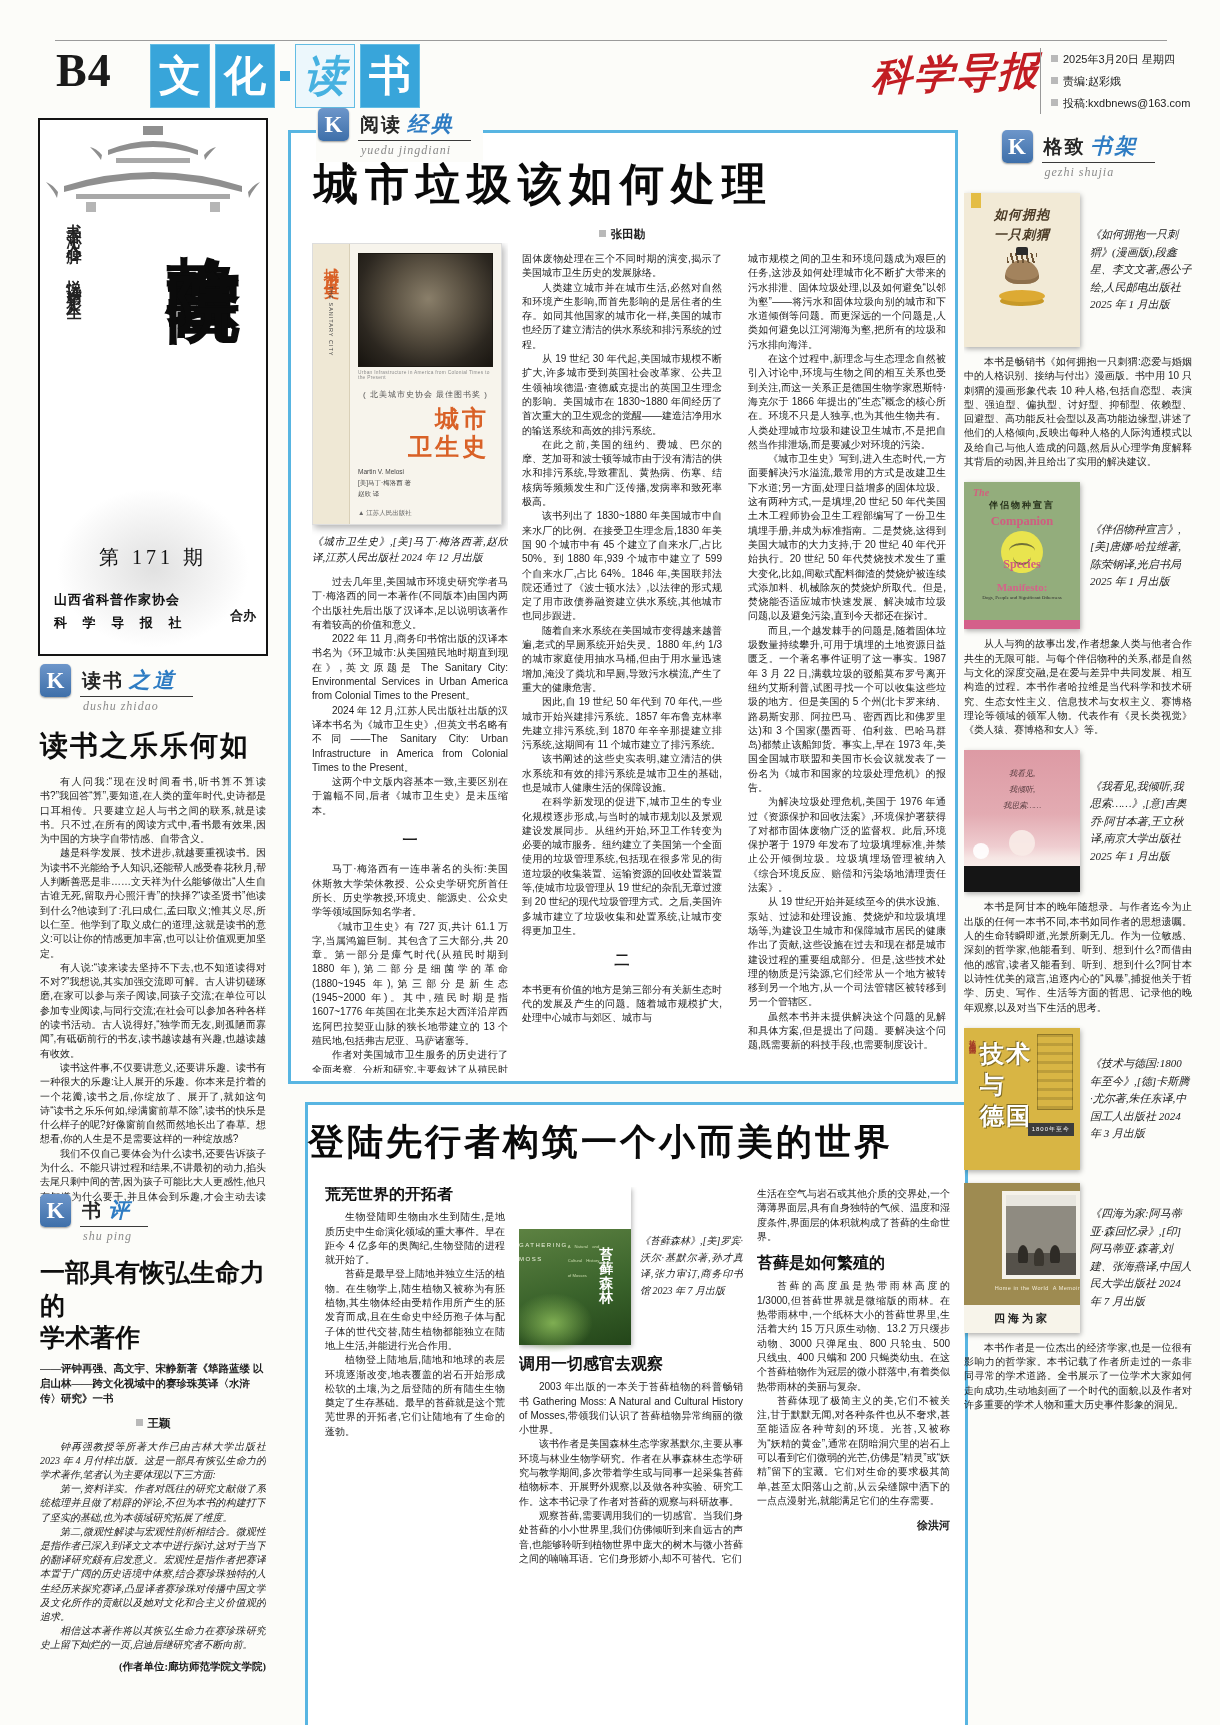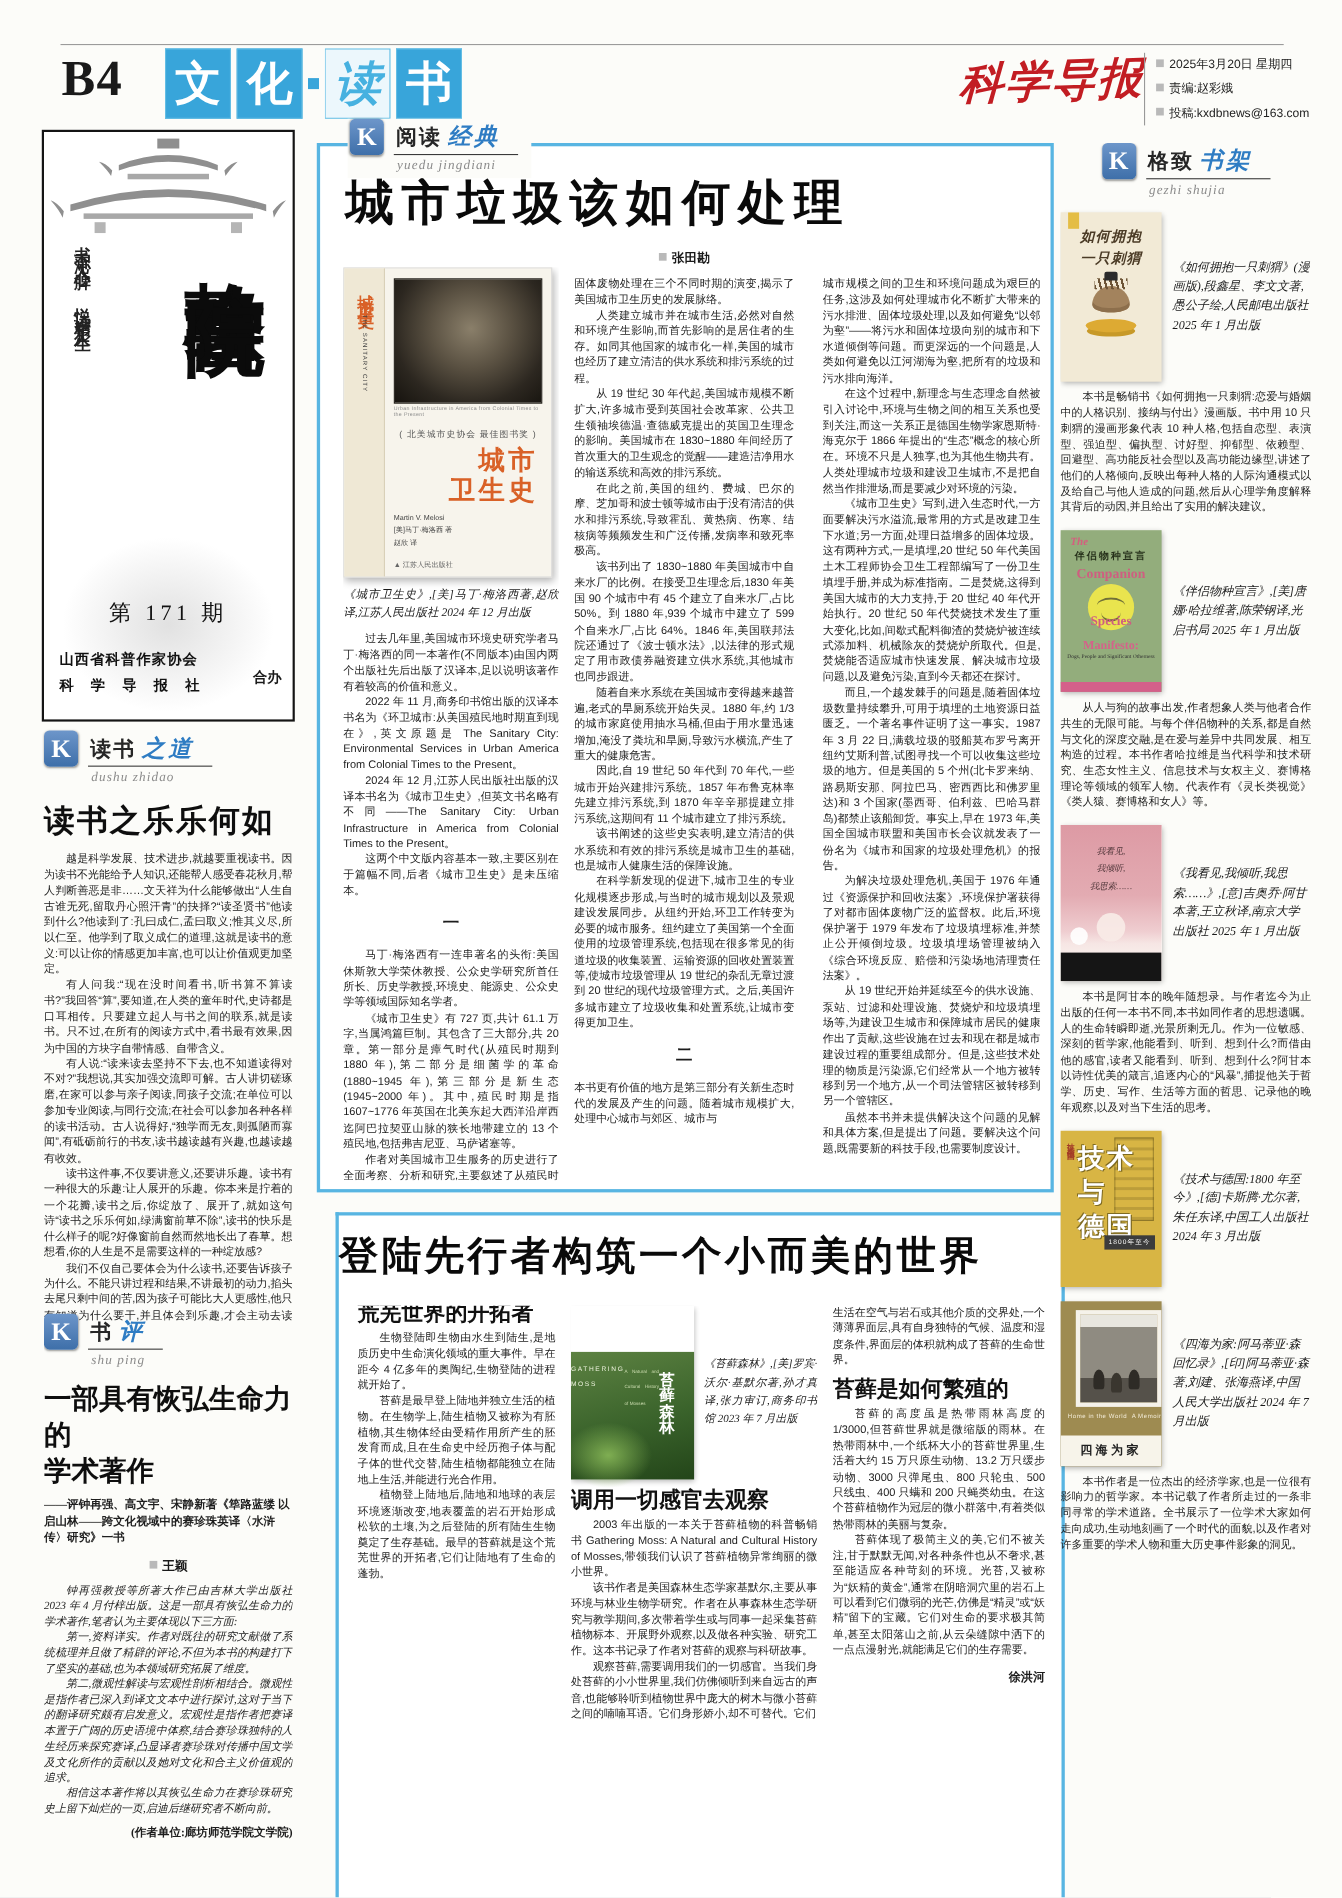--- a/index.html
+++ b/index.html
@@ -101,41 +101,41 @@
   .cv1pub{margin-top:auto;font-size:6.5px;color:#666}
 
   
   .bottombox{position:absolute;left:305px;top:1102px;width:657px;height:623px;border:3px solid #58b5e2;
              border-bottom:none;background:#fff}
   .btitle{text-align:left;font-family:"DejaVu Serif",serif;font-weight:900;font-size:36px;
           letter-spacing:3px;margin-top:13px;color:#0a0a0a}
   .bcol1{position:absolute;left:17px;top:82px;width:180px;height:536px;overflow:hidden}
   .bcol2{position:absolute;left:211px;top:82px;width:224px;height:536px;overflow:hidden}
   .bcol3{position:absolute;left:449px;top:82px;width:193px;height:536px;overflow:hidden}
-  .bh{font-size:20px;font-weight:900;margin:0 0 9px;color:#111}
+  .bh{font-size:16px;font-weight:900;margin:0 0 9px;color:#111}
   .bh.mid{margin-top:12px}
   .bookrow{display:flex;gap:9px;margin-bottom:11px}
   .cover2{width:112px;height:158px;flex:none;box-shadow:1px 2px 5px rgba(0,0,0,.3);display:flex;flex-direction:column;background:#fff}
   .cv2top{height:34px;padding:4px 5px;font-size:4.5px;color:#999;line-height:1.8}
   .cv2green{flex:1;position:relative;display:flex;flex-direction:row;align-items:flex-start;padding-top:9px;
             background:linear-gradient(165deg,#5d8242 0%,#3a632b 55%,#234519 100%)}
   .cv2green::after{content:'';position:absolute;left:-6px;bottom:-8px;width:80px;height:60px;border-radius:50%;
             background:radial-gradient(ellipse at center,#7fae52 0%,rgba(63,99,43,0) 70%)}
   .cv2gm{font-size:6px;color:#eef3de;letter-spacing:1.5px}
   .cv2gs{font-size:4.2px;color:#cadcae;margin-top:2px}
   .cv2t{color:#fff;font-size:14px;letter-spacing:5px;margin-top:9px;font-weight:600;z-index:1}
   .bcap{flex:1;font-size:10px;line-height:16.5px;align-self:center}
   .bauthor{text-align:right;font-weight:700;font-size:11px;margin-top:10px}
 
   
   .shelf{position:absolute;left:964px;top:130px;width:228px;height:1595px;overflow:hidden}
   .shelf .khead{justify-content:center}
   .sbook{margin-top:13px}
   .srow{display:flex;gap:10px;align-items:center}
-  .scover{width:92px;height:142px;flex:none;box-shadow:1px 2px 5px rgba(0,0,0,.3);position:relative;overflow:hidden}
+  .scover{width:116px;height:142px;flex:none;box-shadow:1px 2px 5px rgba(0,0,0,.3);position:relative;overflow:hidden}
   .scap{flex:1;font-size:11px;line-height:17.5px}
   .sdesc{margin-top:8px}
 
   
   .c-hedge{background:#f2ead6;display:flex;flex-direction:column;align-items:center;padding-top:12px}
   .c-hedge .tag{position:absolute;top:0;left:7px;width:10px;height:15px;background:#e4bd45}
   .c-hedge .t{font-size:13px;font-weight:700;color:#4b3b26;line-height:1.5;letter-spacing:1px;
               font-family:"Liberation Serif",serif;font-style:italic;text-align:center}
   .hog{margin-top:16px;width:34px;height:24px;background:#a3835d;position:relative;
        border-radius:50% 50% 42% 42%/70% 70% 30% 30%;
@@ -244,22 +244,22 @@
         <div class="row">
             <span class="kplain">读书</span>
             <span class="kaccent">之道</span>
           </div>
         <div class="kpinyin">dushu zhidao</div>
       </div>
     </div>
     <div class="dtitle">读书之乐乐何如</div>
     <div class="body-text dbody">
       <div>
+          <p>有人问我:“现在没时间看书,听书算不算读书?”我回答“算”,要知道,在人类的童年时代,史诗都是口耳相传。只要建立起人与书之间的联系,就是读书。只不过,在所有的阅读方式中,看书最有效果,因为中国的方块字自带情感、自带含义。</p>
           <p>越是科学发展、技术进步,就越要重视读书。因为读书不光能给予人知识,还能帮人感受春花秋月,帮人判断善恶是非……文天祥为什么能够做出“人生自古谁无死,留取丹心照汗青”的抉择?“读圣贤书”他读到什么?他读到了:孔曰成仁,孟曰取义;惟其义尽,所以仁至。他学到了取义成仁的道理,这就是读书的意义:可以让你的情感更加丰富,也可以让价值观更加坚定。</p>
-          <p>有人问我:“现在没时间看书,听书算不算读书?”我回答“算”,要知道,在人类的童年时代,史诗都是口耳相传。只要建立起人与书之间的联系,就是读书。只不过,在所有的阅读方式中,看书最有效果,因为中国的方块字自带情感、自带含义。</p>
           <p>有人说:“读来读去坚持不下去,也不知道读得对不对?”我想说,其实加强交流即可解。古人讲切磋琢磨,在家可以参与亲子阅读,同孩子交流;在单位可以参加专业阅读,与同行交流;在社会可以参加各种各样的读书活动。古人说得好,“独学而无友,则孤陋而寡闻”,有砥砺前行的书友,读书越读越有兴趣,也越读越有收效。</p>
           <p>读书这件事,不仅要讲意义,还要讲乐趣。读书有一种很大的乐趣:让人展开的乐趣。你本来是拧着的一个花瓣,读书之后,你绽放了、展开了,就如这句诗“读书之乐乐何如,绿满窗前草不除”,读书的快乐是什么样子的呢?好像窗前自然而然地长出了春草。想想看,你的人生是不是需要这样的一种绽放感?</p>
           <p>我们不仅自己要体会为什么读书,还要告诉孩子为什么。不能只讲过程和结果,不讲最初的动力,掐头去尾只剩中间的苦,因为孩子可能比大人更感性,他只有知道为什么要干,并且体会到乐趣,才会主动去读书。</p>
         </div>
 
     </div>
   </div>
 
   <div class="shuping">
     <div class="khead">

